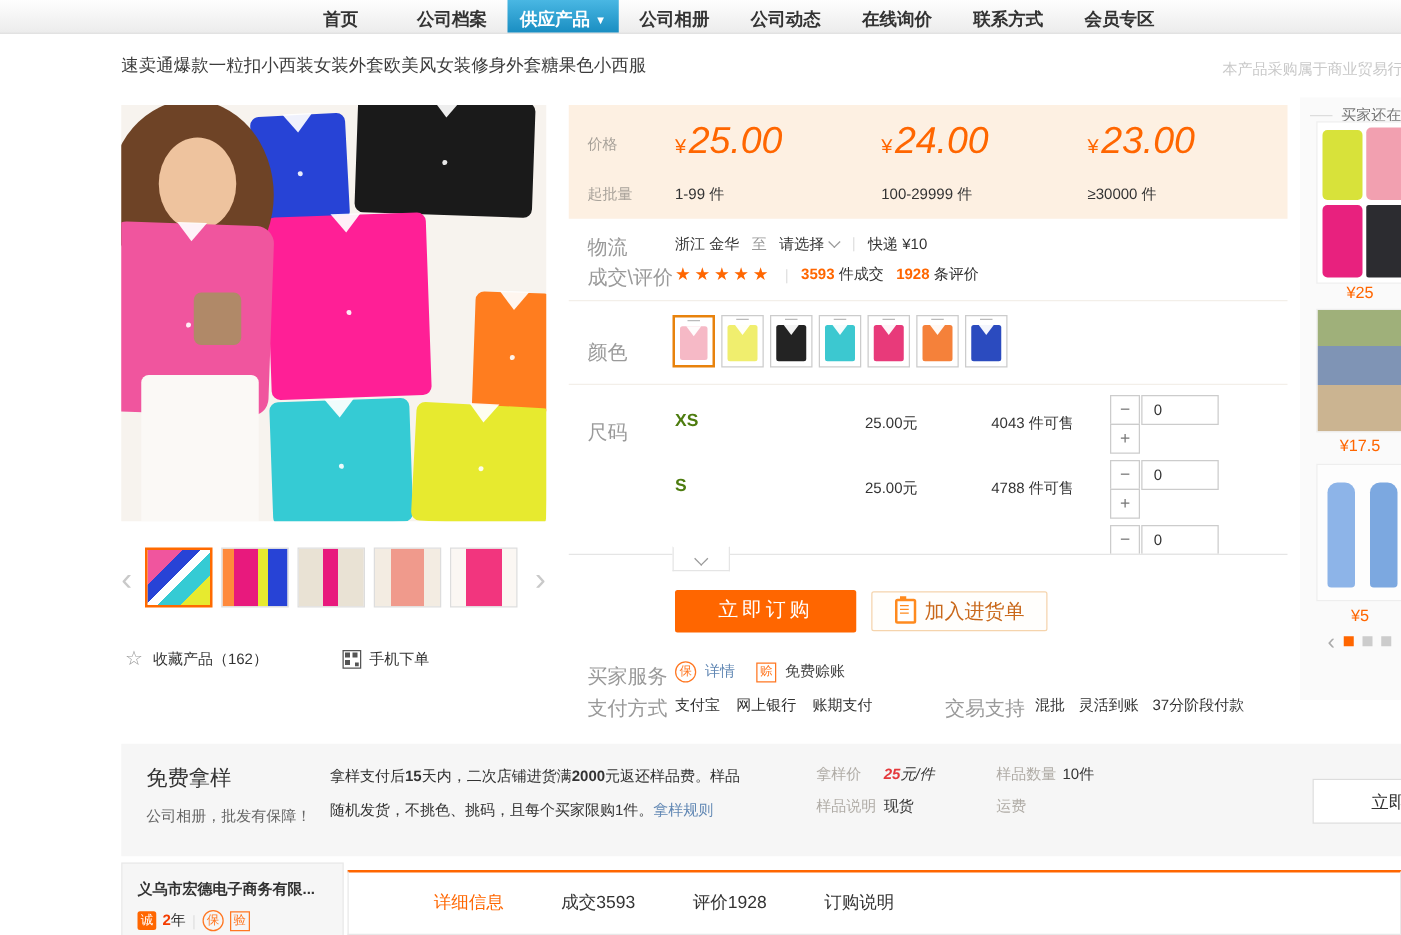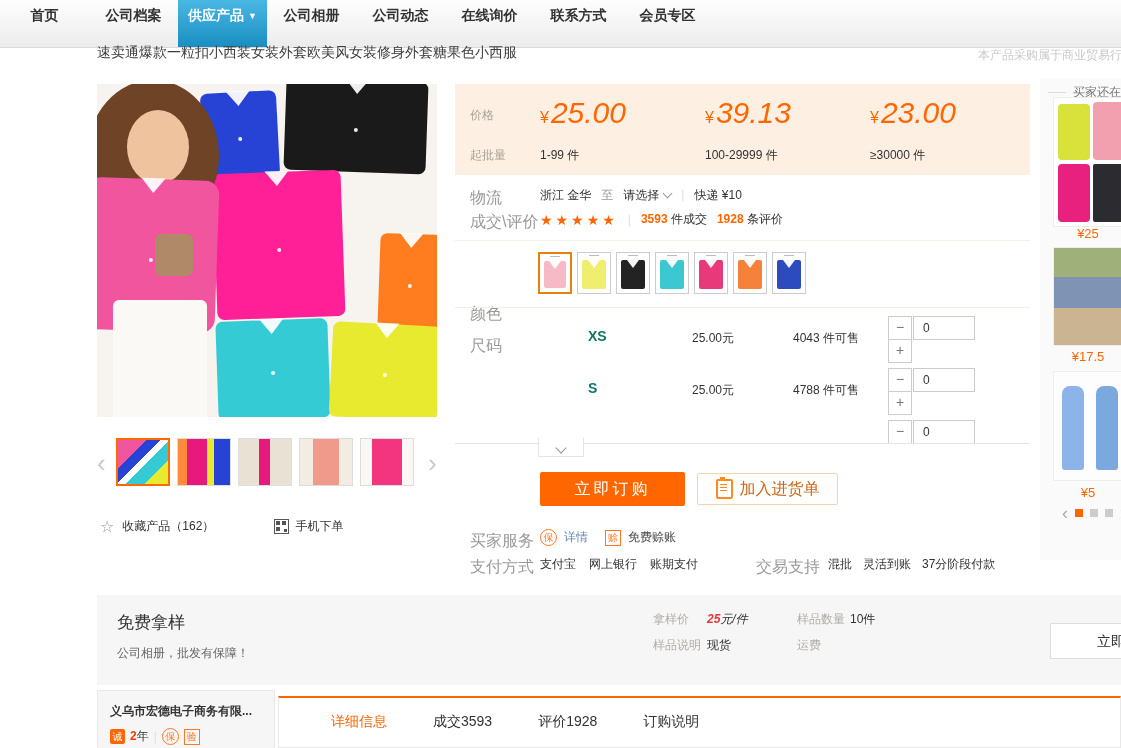--- a/index.html
+++ b/index.html
@@ -1,21 +1,21 @@
 <!DOCTYPE html>
 <html><head>
 <meta charset="utf-8">
 <style>
   html,body{margin:0;padding:0;}
   body{width:1121px;height:748px;position:relative;overflow:hidden;background:#fff;
        font-family:"Liberation Sans","DejaVu Sans",sans-serif;-webkit-font-smoothing:antialiased;}
   
-  .nav{position:absolute;top:0;left:0;width:1121px;height:48px;box-sizing:border-box;
+  .nav{position:absolute;top:0;left:0;width:1121px;height:27px;box-sizing:border-box;
        background:linear-gradient(#fefefe,#ececec);border-bottom:1px solid #d9d9d9;
-       display:flex;}
+       display:flex;padding-left:228px;}
   .nav-item{min-width:89px;text-align:center;line-height:30px;font-size:14px;font-weight:bold;color:#333;cursor:pointer;}
   .nav-item.active{background:linear-gradient(#49b7e3,#1a8ec2);color:#fff;}
   .nav-item .caret{font-size:9px;vertical-align:1px;}
   
   .prod-title{position:absolute;left:97px;top:44px;font-size:14px;color:#3c3c3c;}
   .notice{position:absolute;left:978px;top:47px;font-size:12px;color:#c9c9c9;white-space:nowrap;}
   
   .main-img{position:absolute;left:97px;top:84px;width:340px;height:333px;background:#f7f3ee;overflow:hidden;}
   .jk{position:absolute;border-radius:7px;}
   .jk::before{content:"";position:absolute;left:50%;top:-1px;margin-left:-12px;
@@ -51,21 +51,21 @@
   .swatches{position:absolute;left:538px;top:252px;display:flex;gap:5px;}
   .swatch{width:34px;height:42px;border:1px solid #ccc;background:#fff;position:relative;box-sizing:border-box;cursor:pointer;}
   .swatch.sel{border:2px solid #e8820c;}
   .swatch .hanger{position:absolute;top:2px;left:50%;width:10px;margin-left:-5px;border-top:1px solid #bbb;}
   .swatch .jkt{position:absolute;left:4px;right:4px;top:7px;bottom:4px;border-radius:2px;}
   .swatch .jkt::before{content:"";position:absolute;left:50%;top:0;margin-left:-6px;
       border-left:6px solid transparent;border-right:6px solid transparent;border-top:8px solid rgba(255,255,255,.95);}
   
   .size-rows{position:absolute;left:540px;top:314px;width:490px;height:129px;overflow:hidden;}
   .size-row{position:relative;height:52px;}
-  .sz{position:absolute;left:0;top:14px;font-weight:bold;font-size:14px;color:#0f766e;margin-left:48px;}
+  .sz{position:absolute;left:0;top:14px;font-weight:bold;font-size:14px;color:#4d7c0f;}
   .sp{position:absolute;left:152px;top:16px;font-size:12px;color:#333;}
   .sstock{position:absolute;left:253px;top:16px;font-size:12px;color:#333;}
   .stepper{position:absolute;left:348px;top:2px;width:92px;height:48px;}
   .st-btn{position:absolute;left:0;width:24px;height:24px;border:1px solid #ccc;background:#fff;box-sizing:border-box;
           text-align:center;line-height:21px;color:#777;font-size:14px;cursor:pointer;}
   .st-minus{top:0;}
   .st-plus{top:23px;}
   .qty-input{position:absolute;left:25px;top:0;width:62px;height:24px;border:1px solid #ccc;box-sizing:border-box;
           font-size:12px;color:#333;padding-left:9px;outline:none;background:#fff;}
   .expander-line{position:absolute;left:455px;top:443px;width:575px;border-top:1px solid #e5e5e5;}
@@ -98,21 +98,21 @@
   .red{color:#e4393c;font-weight:bold;}
   .s-btn{left:953px;top:28px;width:150px;height:36px;background:#fff;border:1px solid #ddd;box-sizing:border-box;
          text-align:center;line-height:34px;font-size:14px;color:#333;cursor:pointer;}
   
   .seller{position:absolute;left:97px;top:690px;width:178px;height:60px;background:#f6f6f6;border:1px solid #e9e9e9;box-sizing:border-box;}
   .seller-name{margin:12px 0 0 12px;font-size:12px;font-weight:bold;color:#333;white-space:nowrap;}
   .seller-badges{margin:8px 0 0 12px;display:flex;align-items:center;gap:5px;font-size:12px;color:#333;}
   .badge-cheng{width:15px;height:15px;background:#ff6600;color:#fff;font-size:10px;line-height:15px;text-align:center;border-radius:2px;}
   .y-num{color:#f43c00;font-weight:bold;}
   .tabbar{position:absolute;left:278px;top:696px;width:843px;height:52px;background:#fff;border:1px solid #e8e8e8;
-          border-top:2px solid #ff6600;box-sizing:border-box;display:flex;padding-left:52px;}
+          border-top:2px solid #ff6600;box-sizing:border-box;display:flex;padding-left:68px;}
   .tab{line-height:46px;font-size:14px;color:#333;margin-right:46px;cursor:pointer;}
   .tab.active{color:#ff6600;}
   
   .sidebar-bg{position:absolute;left:1040px;top:78px;width:81px;height:482px;background:#fafafa;}
   .sb-header{position:absolute;left:1048px;top:84px;font-size:12px;color:#777;white-space:nowrap;display:flex;align-items:center;}
   .sb-dash{display:inline-block;width:18px;height:1px;background:#ddd;margin-right:7px;}
   .sb-img{position:absolute;left:1053px;width:75px;border:1px solid #eee;background:#fff;overflow:hidden;box-sizing:border-box;cursor:pointer;}
   .sb-price{position:absolute;left:1053px;width:70px;text-align:center;font-size:13px;color:#ff6600;}
   .sb-pager{position:absolute;left:1062px;top:506px;display:flex;align-items:center;gap:7px;}
   .pg-arrow{font-size:18px;color:#aaa;line-height:14px;cursor:pointer;}
@@ -163,21 +163,21 @@
 <div class="fav-row">
   <span class="fav-star">☆</span>
   <span>收藏产品（162）</span>
   <span class="qr"></span>
   <span>手机下单</span>
 </div>
 
 <div class="price-box">
   <span class="pb-label" style="left:15px;top:23px;">价格</span>
   <span class="tier" style="left:85px;"><span class="cny">¥</span><span class="pval">25.00</span></span>
-  <span class="tier" style="left:250px;"><span class="cny">¥</span><span class="pval">39.13</span></span>
+  <span class="tier" style="left:250px;"><span class="cny">¥</span><span class="pval">24.00</span></span>
   <span class="tier" style="left:415px;"><span class="cny">¥</span><span class="pval">23.00</span></span>
   <span class="pb-label" style="left:15px;top:63px;">起批量</span>
   <span class="tier-qty" style="left:85px;">1-99 件</span>
   <span class="tier-qty" style="left:250px;">100-29999 件</span>
   <span class="tier-qty" style="left:415px;">≥30000 件</span>
 </div>
 
 <span class="row-label" style="top:188px;">物流</span>
 <div class="logi">
   <span>浙江 金华</span>
@@ -190,21 +190,21 @@
 <span class="row-label" style="top:212px;">成交\评价</span>
 <div class="rating">
   <span class="stars">★★★★★</span>
   <span class="vdiv">|</span>
   <span><span class="onum">3593</span> <span>件成交</span></span>
   <span><span class="onum">1928</span> <span>条评价</span></span>
 </div>
 
 <div class="hline" style="top:240px;"></div>
 
-<span class="row-label" style="top:272px;margin-top:32px;">颜色</span>
+<span class="row-label" style="top:272px;">颜色</span>
 <div class="swatches">
   <div class="swatch sel">
       <span class="hanger"></span>
       <span class="jkt" style="background:#f6b9c6;"></span>
     </div>
   <div class="swatch">
       <span class="hanger"></span>
       <span class="jkt" style="background:#f0ee6e;"></span>
     </div>
   <div class="swatch">
@@ -286,20 +286,24 @@
 <span class="row-label" style="left:756px;top:557px;">交易支持</span>
 <div class="pay-supports">
   <span>混批</span>
   <span>灵活到账</span>
   <span>37分阶段付款</span>
 </div>
 
 <div class="sample">
   <div class="s-title">免费拿样</div>
   <div class="s-slogan">公司相册，批发有保障！</div>
+  <div class="s-desc">
+    <span>拿样支付后</span><b>15</b><span>天内，二次店铺进货满</span><b>2000</b><span>元返还样品费。样品</span><br>
+    <span>随机发货，不挑色、挑码，且每个买家限购1件。</span><span class="link">拿样规则</span>
+  </div>
   <div class="s-lab" style="left:556px;top:16px;">拿样价</div>
   <div class="s-val" style="left:610px;top:16px;font-style:italic;"><span class="red">25</span><span>元/件</span></div>
   <div class="s-lab" style="left:556px;top:42px;">样品说明</div>
   <div class="s-val" style="left:610px;top:42px;">现货</div>
   <div class="s-lab" style="left:700px;top:16px;">样品数量</div>
   <div class="s-val" style="left:753px;top:16px;">10件</div>
   <div class="s-lab" style="left:700px;top:42px;">运费</div>
   <div class="s-btn">立即拿样</div>
 </div>
 

